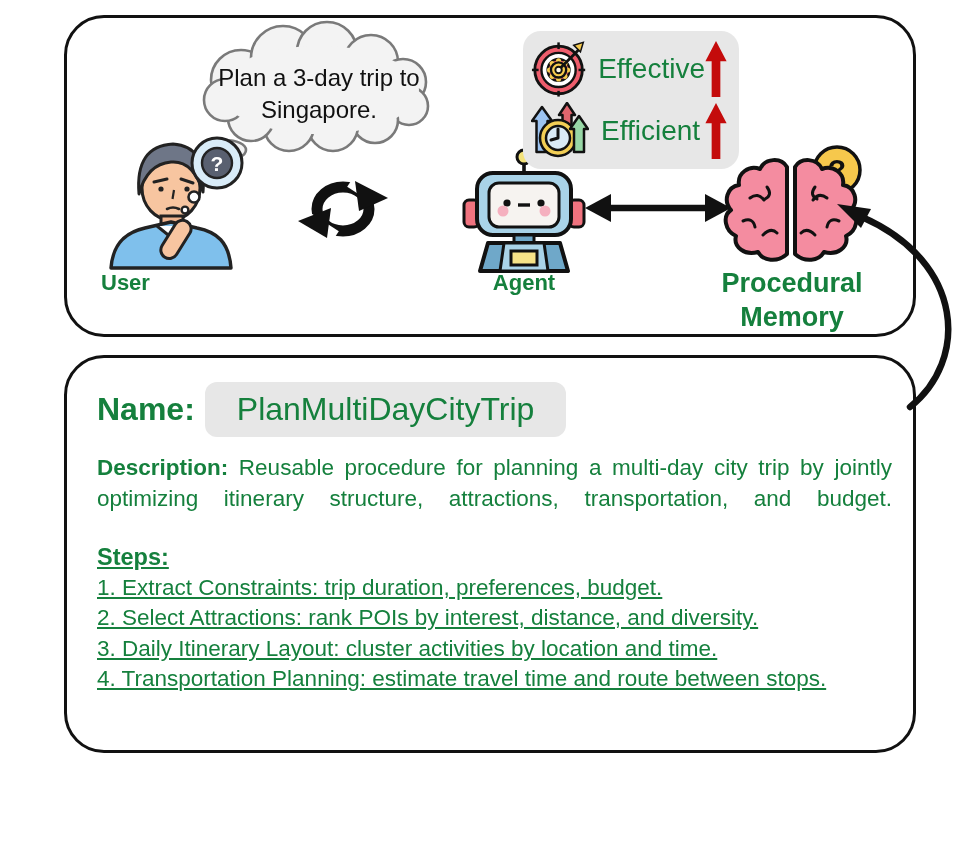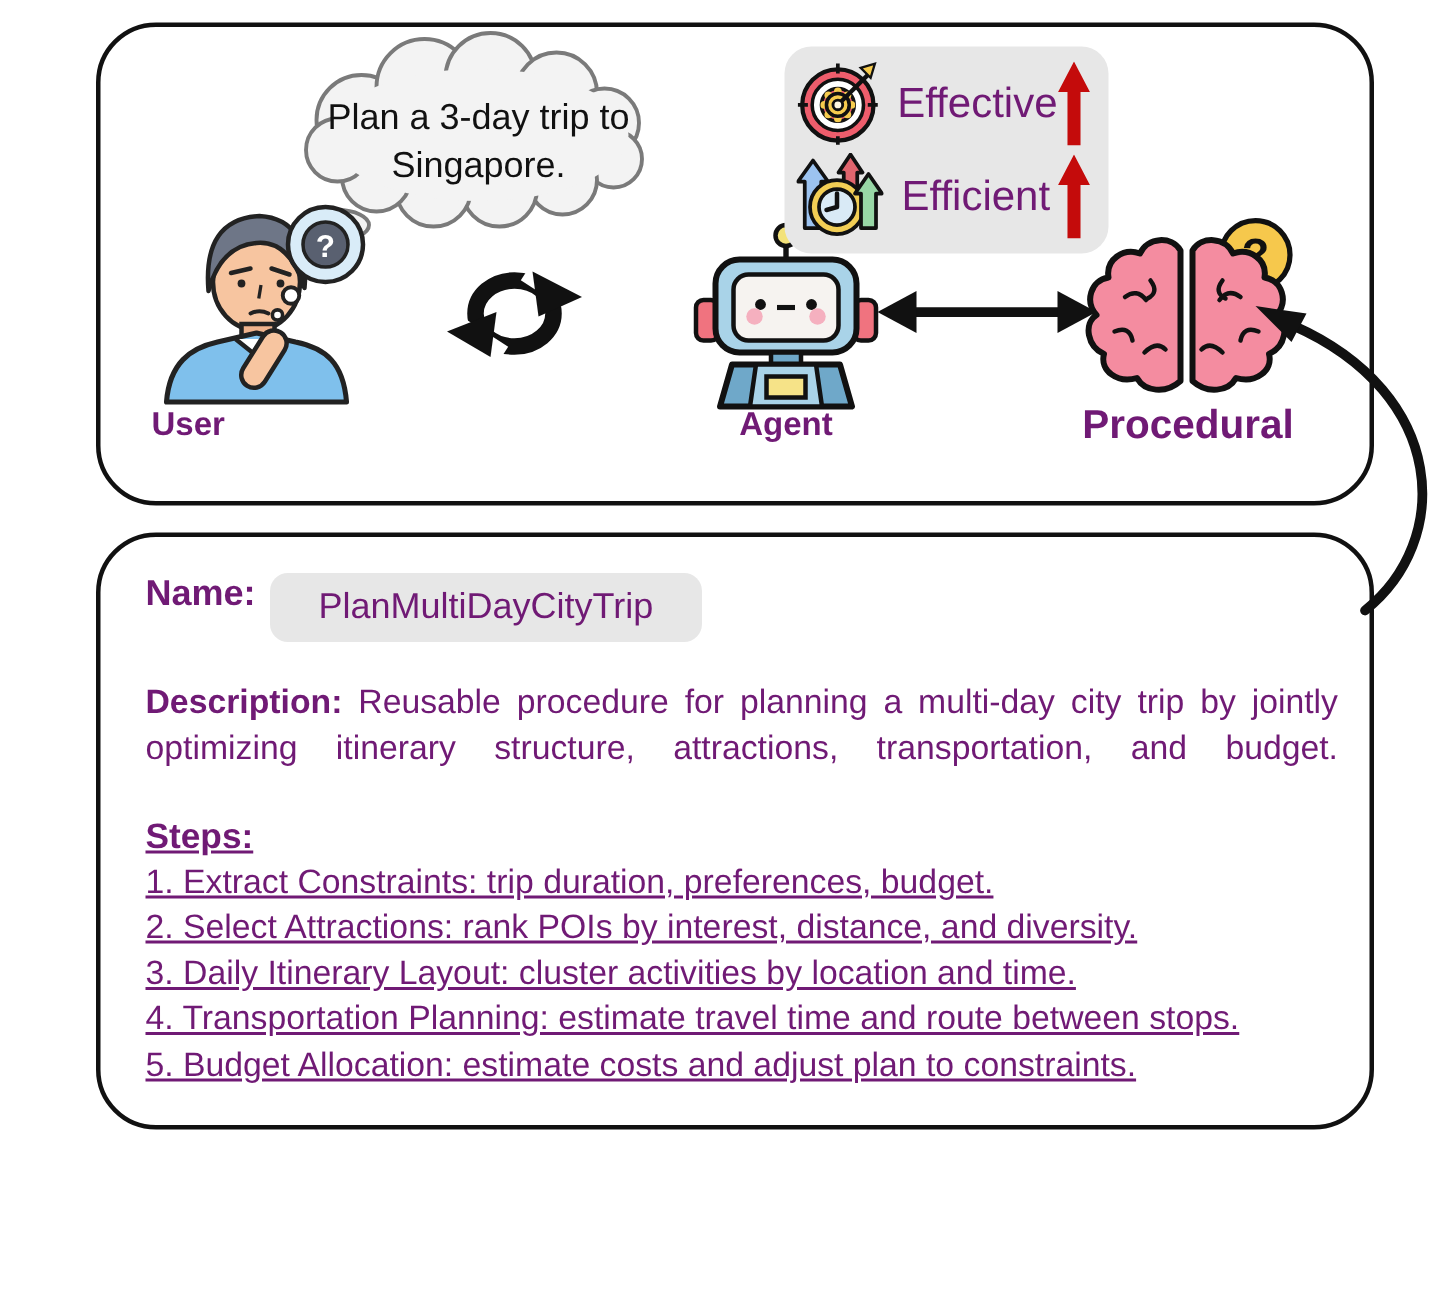--- a/index.html
+++ b/index.html
@@ -1,18 +1,18 @@
 <!DOCTYPE html>
 <html><head>
 <meta charset="utf-8">
 <style>
   html,body{margin:0;padding:0;background:#ffffff;}
   #canvas{
     position:relative;width:968px;height:868px;background:#ffffff;overflow:hidden;
-    font-family:"Liberation Sans", sans-serif;color:#701a75;
+    font-family:"Liberation Sans", sans-serif;color:#15803d;
   }
   .panel{
     position:absolute;left:64px;width:852px;background:#fff;
     border:3.5px solid #111;border-radius:40px;box-sizing:border-box;
   }
   #top-panel{top:15px;height:322px;}
   #skill-panel{top:355px;height:398px;}
   .abs{position:absolute;}
   .icon-label{font-weight:bold;font-size:22px;}
   #user-label{left:34px;top:252px;}
@@ -21,21 +21,21 @@
     font-weight:bold;font-size:27px;line-height:34px;}
   #badge{
     left:456px;top:13px;width:216px;height:138px;background:#e7e7e7;
     border-radius:18px;display:flex;flex-direction:column;justify-content:space-evenly;
     padding:4px 0;box-sizing:border-box;
   }
   .badge-row{display:flex;align-items:center;padding:0 8px 0 8px;}
   .badge-row .blabel{font-size:28px;margin-left:12px;}
   .badge-row .trend{margin-left:auto;margin-right:4px;display:flex;}
   
-  #name-row{left:30px;top:24px;display:flex;font-size:24px;}
+  #name-row{left:30px;top:24px;display:flex;align-items:center;font-size:32px;}
   #name-label{font-weight:bold;margin-right:10px;}
   #name-value{background:#e7e7e7;border-radius:12px;padding:9px 32px;}
   #skills-heading{right:34px;top:30px;font-weight:bold;font-size:28px;}
   #description{left:30px;top:94px;width:795px;font-size:22.5px;line-height:31px;
     text-align:justify;text-align-last:justify;-moz-text-align-last:justify;margin:0;}
   #description b{font-weight:bold;}
   #steps-block{left:30px;top:184px;width:800px;font-size:22.5px;line-height:30.5px;text-decoration:underline;}
   #steps-label{font-weight:bold;font-size:23.5px;}
   .step-line{white-space:nowrap;}
   #caption{position:absolute;left:0;top:786px;width:968px;text-align:center;
@@ -201,20 +201,21 @@
         <path d="M 48,93 q 8,-8 14,-2"></path>
           <path d="M 52,45 q 6,8 -2,12"></path>
         <path d="M 112,56 q -8,-6 -14,2"></path>
           <path d="M 124,79 q -10,-4 -12,6"></path>
         <path d="M 100,93 q -8,-8 -14,-2"></path>
           <path d="M 100,45 q -6,8 2,12"></path>
       </g>
     </svg>
     <div class="abs" id="memory-label">
       <div>Procedural</div>
+      <div>Memory</div>
     </div>
   </div>
 
   <svg class="abs" style="left:810px;top:185px;z-index:5;pointer-events:none;" width="158" height="228" viewBox="0 0 158 228">
     <path d="M 100,222 C 158,176 156,78 52,32" fill="none" stroke="#111" stroke-width="6.5" stroke-linecap="round"></path>
     <polygon points="27,19 51,43 61,24" fill="#111"></polygon>
   </svg>
 
   <div class="panel" id="skill-panel">
     <div class="abs" id="name-row">
@@ -223,17 +224,16 @@
     </div>
 
     <p class="abs" id="description"><b>Description:</b> <span>Reusable procedure for planning a multi-day city trip by jointly optimizing itinerary structure, attractions, transportation, and budget.</span></p>
 
     <div class="abs" id="steps-block">
       <div id="steps-label">Steps:</div>
       <div class="step-line">1. Extract Constraints: trip duration, preferences, budget.</div>
       <div class="step-line">2. Select Attractions: rank POIs by interest, distance, and diversity.</div>
       <div class="step-line">3. Daily Itinerary Layout: cluster activities by location and time.</div>
       <div class="step-line">4. Transportation Planning: estimate travel time and route between stops.</div>
-      <div class="step-line">5. Budget Allocation: estimate costs and adjust plan to constraints.</div>
     </div>
   </div>
 
 </div>
 
 </body></html>

